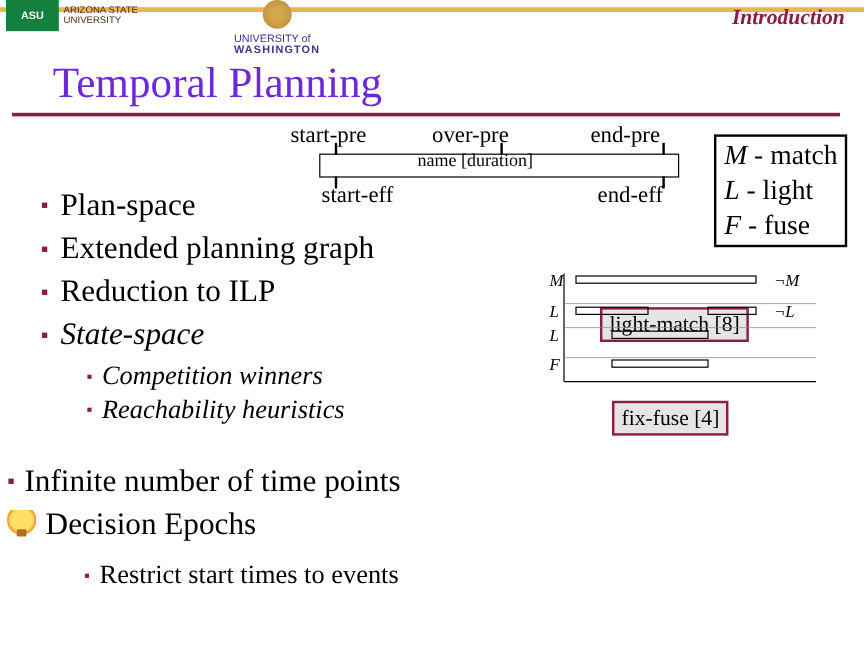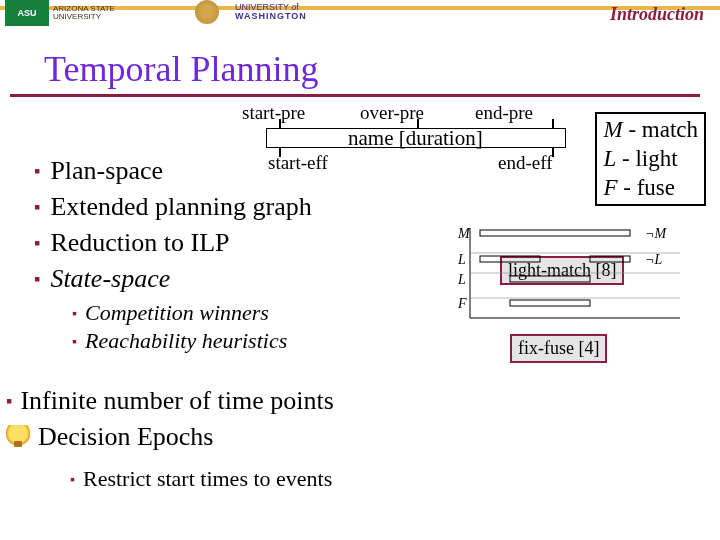--- a/index.html
+++ b/index.html
@@ -2,21 +2,21 @@
 <html><head>
 <meta charset="utf-8">
 <style>
   * { box-sizing: border-box; margin: 0; padding: 0; }
   body { width: 720px; height: 540px; background: #fff; font-family: Georgia, 'Times New Roman', serif; position: relative; overflow: hidden; }
   .topbar { position: absolute; top: 0; left: 0; right: 0; height: 36px; }
   .topbar-gold { position: absolute; top: 6px; left: 0; right: 0; height: 4px; background: #e8b74a; }
   .logo-asu { position: absolute; top: 0; left: 5px; display: flex; align-items: center; gap: 4px; }
   .asu-badge { width: 44px; height: 26px; background: #15803d; display: inline-flex; align-items: center; justify-content: center; color: #fff; font-weight: bold; font-size: 9px; font-family: Arial; }
   .asu-text { font-size: 8px; color: #4a2c1a; font-family: Arial; line-height: 1; }
-  .logo-uw { position: absolute; top: 0; left: 195px; display: flex; align-items: center; gap: 16px; }
+  .logo-uw { position: absolute; top: 0; left: 195px; display: flex; align-items: center; gap: 4px; flex-direction: column; }
   .uw-seal { width: 24px; height: 24px; background: radial-gradient(circle,#d4a84a 30%,#b5873a 100%); border-radius: 50%; }
   .uw-text { font-size: 9px; color: #472f91; font-family: Arial; line-height: 1; }
   .uw-text b { font-weight: bold; letter-spacing: 1px; }
   .section-label { position: absolute; top: 4px; right: 16px; color: #8c1d40; font-style: italic; font-weight: bold; font-size: 18px; font-family: Georgia; text-align: center; }
   .slide-title { position: absolute; top: 48px; left: 44px; font-size: 36px; color: #6d28d9; font-family: Georgia; }
   .title-rule { position: absolute; top: 94px; left: 10px; right: 20px; height: 3px; background: #8c1d40; }
   .content { position: absolute; top: 106px; left: 0; right: 0; bottom: 0; }
   .bullets-l1 { position: absolute; top: 50px; left: 34px; font-size: 26px; color: #000; }
   .bullets-l1 li { list-style: none; margin-bottom: 6px; }
   .bullets-l1 li::before { content: "▪"; color: #8c1d40; margin-right: 10px; font-size: 18px; vertical-align: 2px; }
@@ -30,24 +30,24 @@
   .bulb { display:inline-block; width:24px; height:24px; background: radial-gradient(circle at 50% 35%, #ffe066 45%, #f0a020 60%, transparent 65%); position:relative; }
   .bulb::after { content:""; position:absolute; bottom:2px; left:8px; width:8px; height:6px; background:#b06f1f; border-radius:1px; }
   .bullets-l3 { position: absolute; top: 360px; left: 70px; }
   .bullets-l3 li { list-style:none; font-size: 22px; }
   .bullets-l3 li::before { content:"▪"; color:#8c1d40; margin-right:8px; font-size:14px; vertical-align:2px; }
 
   
   .diagram { position: absolute; top: -4px; left: 238px; width: 460px; height: 88px; font-size: 19px; color:#000; font-family: Georgia; }
   .d-box { position:absolute; top: 26px; left: 28px; width: 300px; height: 20px; border: 1px solid #000; }
   .d-box .tick { position:absolute; width:2px; height:10px; background:#000; }
-  .d-name { position:absolute; top: 24px; left: 110px; font-size: 21px; }
+  .d-name { position:absolute; top: 24px; left: 110px; font-size: 15px; }
   .d-pre1 { position:absolute; top: 0px; left: 4px; }
   .d-pre2 { position:absolute; top: 0px; left: 122px; }
-  .d-pre3 { position:absolute; top: 0px; left: 237px; text-align: center; }
+  .d-pre3 { position:absolute; top: 0px; left: 254px; text-align: center; }
   .d-eff1 { position:absolute; top: 50px; left: 30px; font-family: Liberation Serif, serif; }
   .d-eff2 { position:absolute; top: 50px; left: 260px; }
 
   .legend-box { position:absolute; top: 6px; right: 14px; border: 2px solid #000; padding: 2px 6px; font-size: 23px; line-height: 1.25; background:#fff; }
   .legend-box div span.it { font-style: italic; }
 
   .call-box { position:absolute; border: 2px solid #8c1d40; padding: 2px 6px; font-size: 18px; background:#e5e5e5; }
   .call1 { top: 150px; left: 500px; }
   .call2 { top: 228px; left: 510px; }
 

